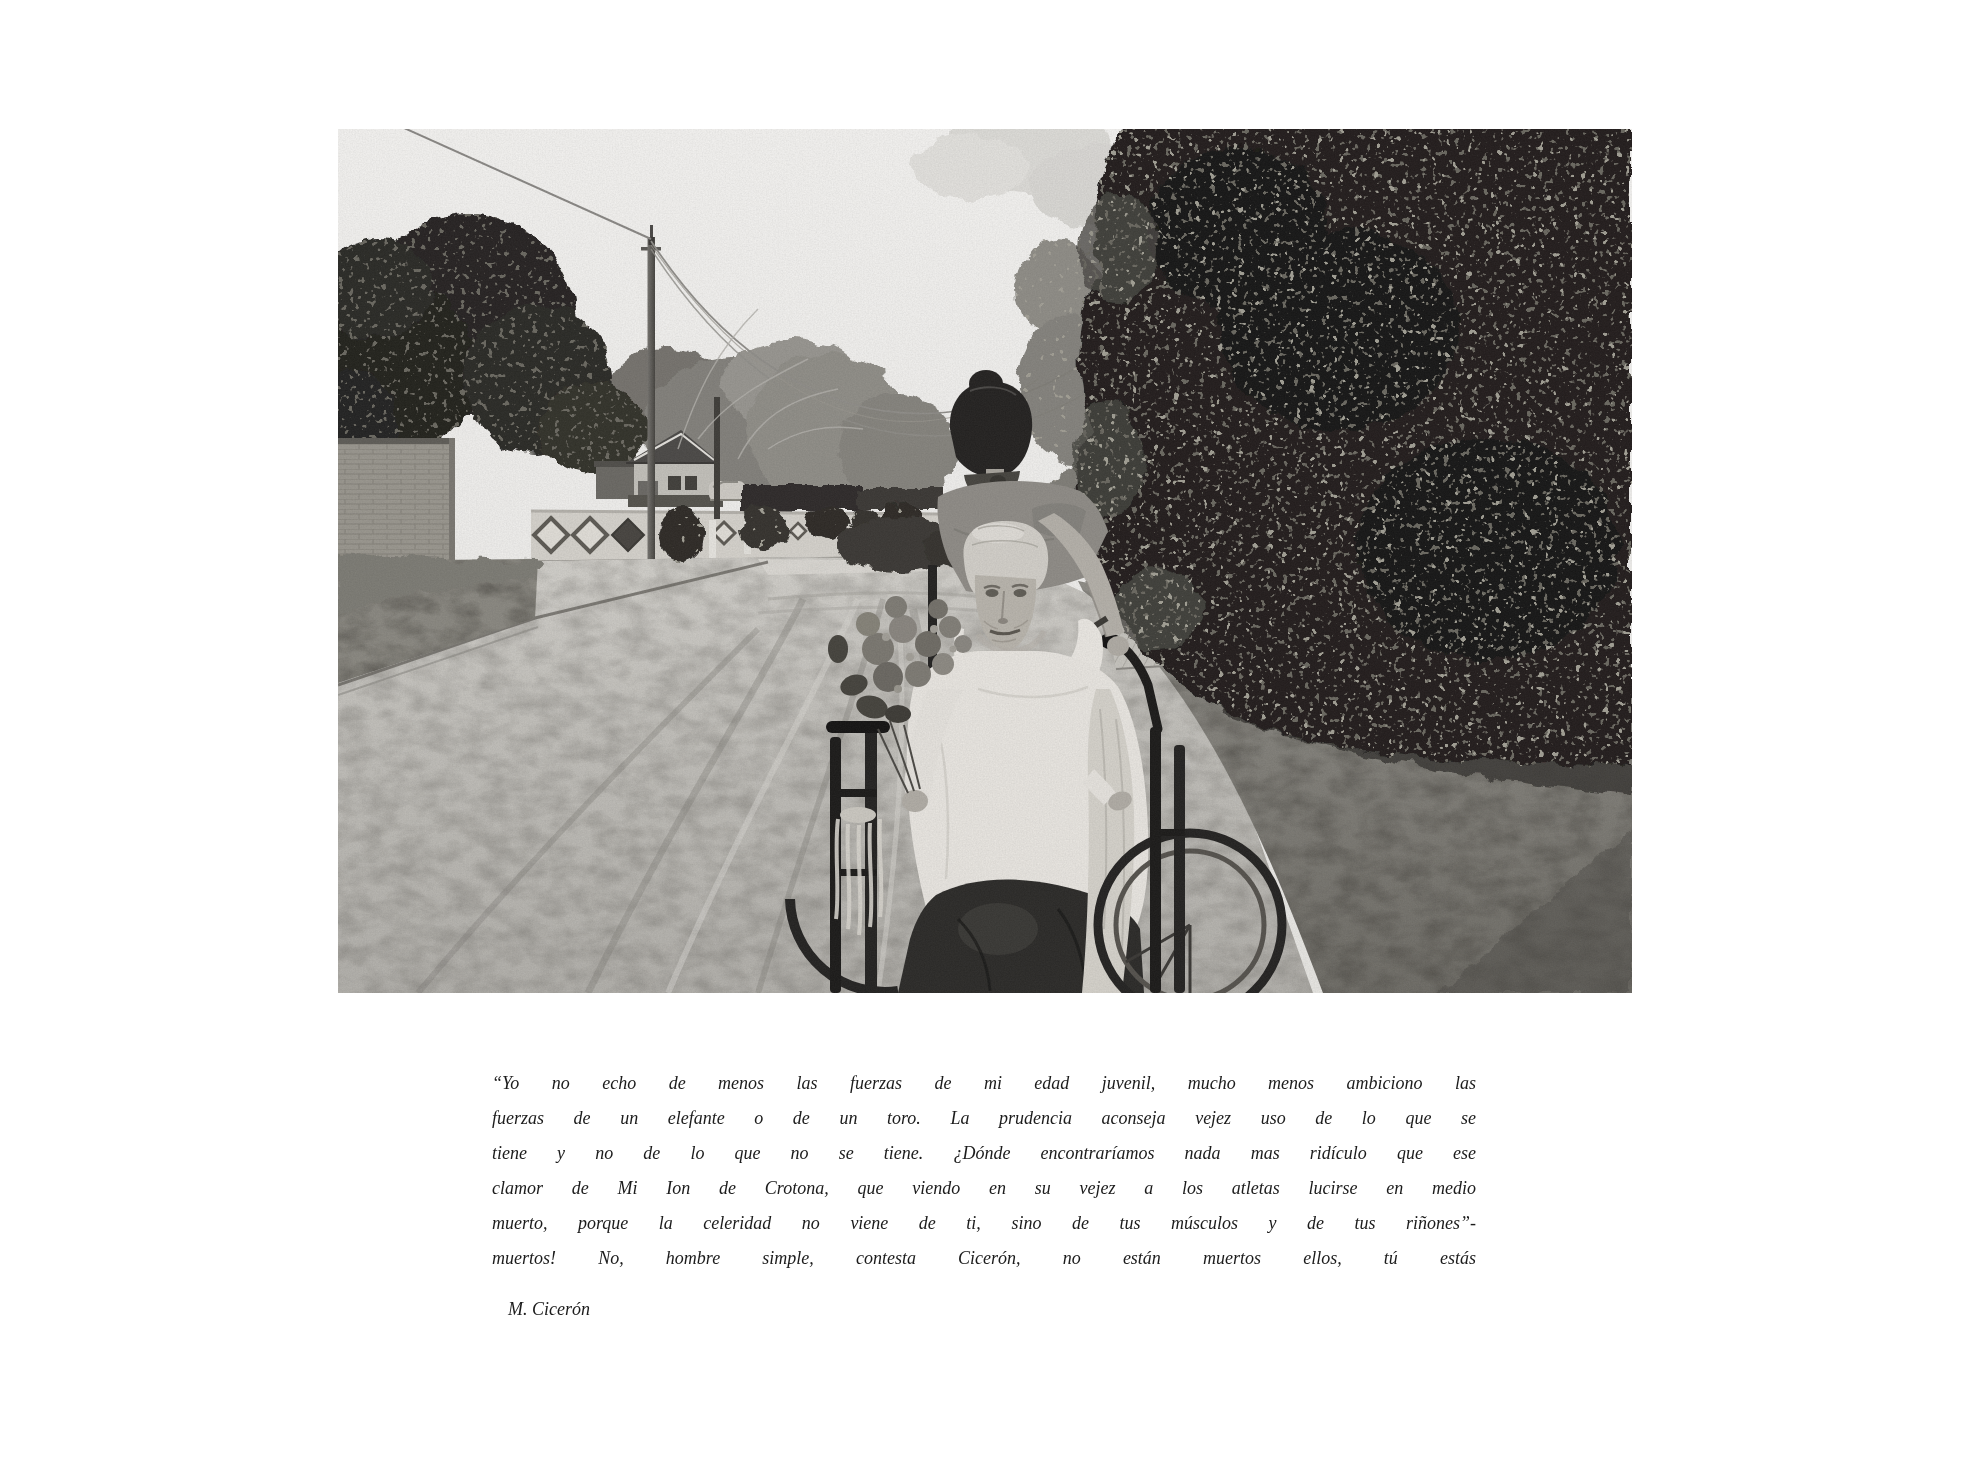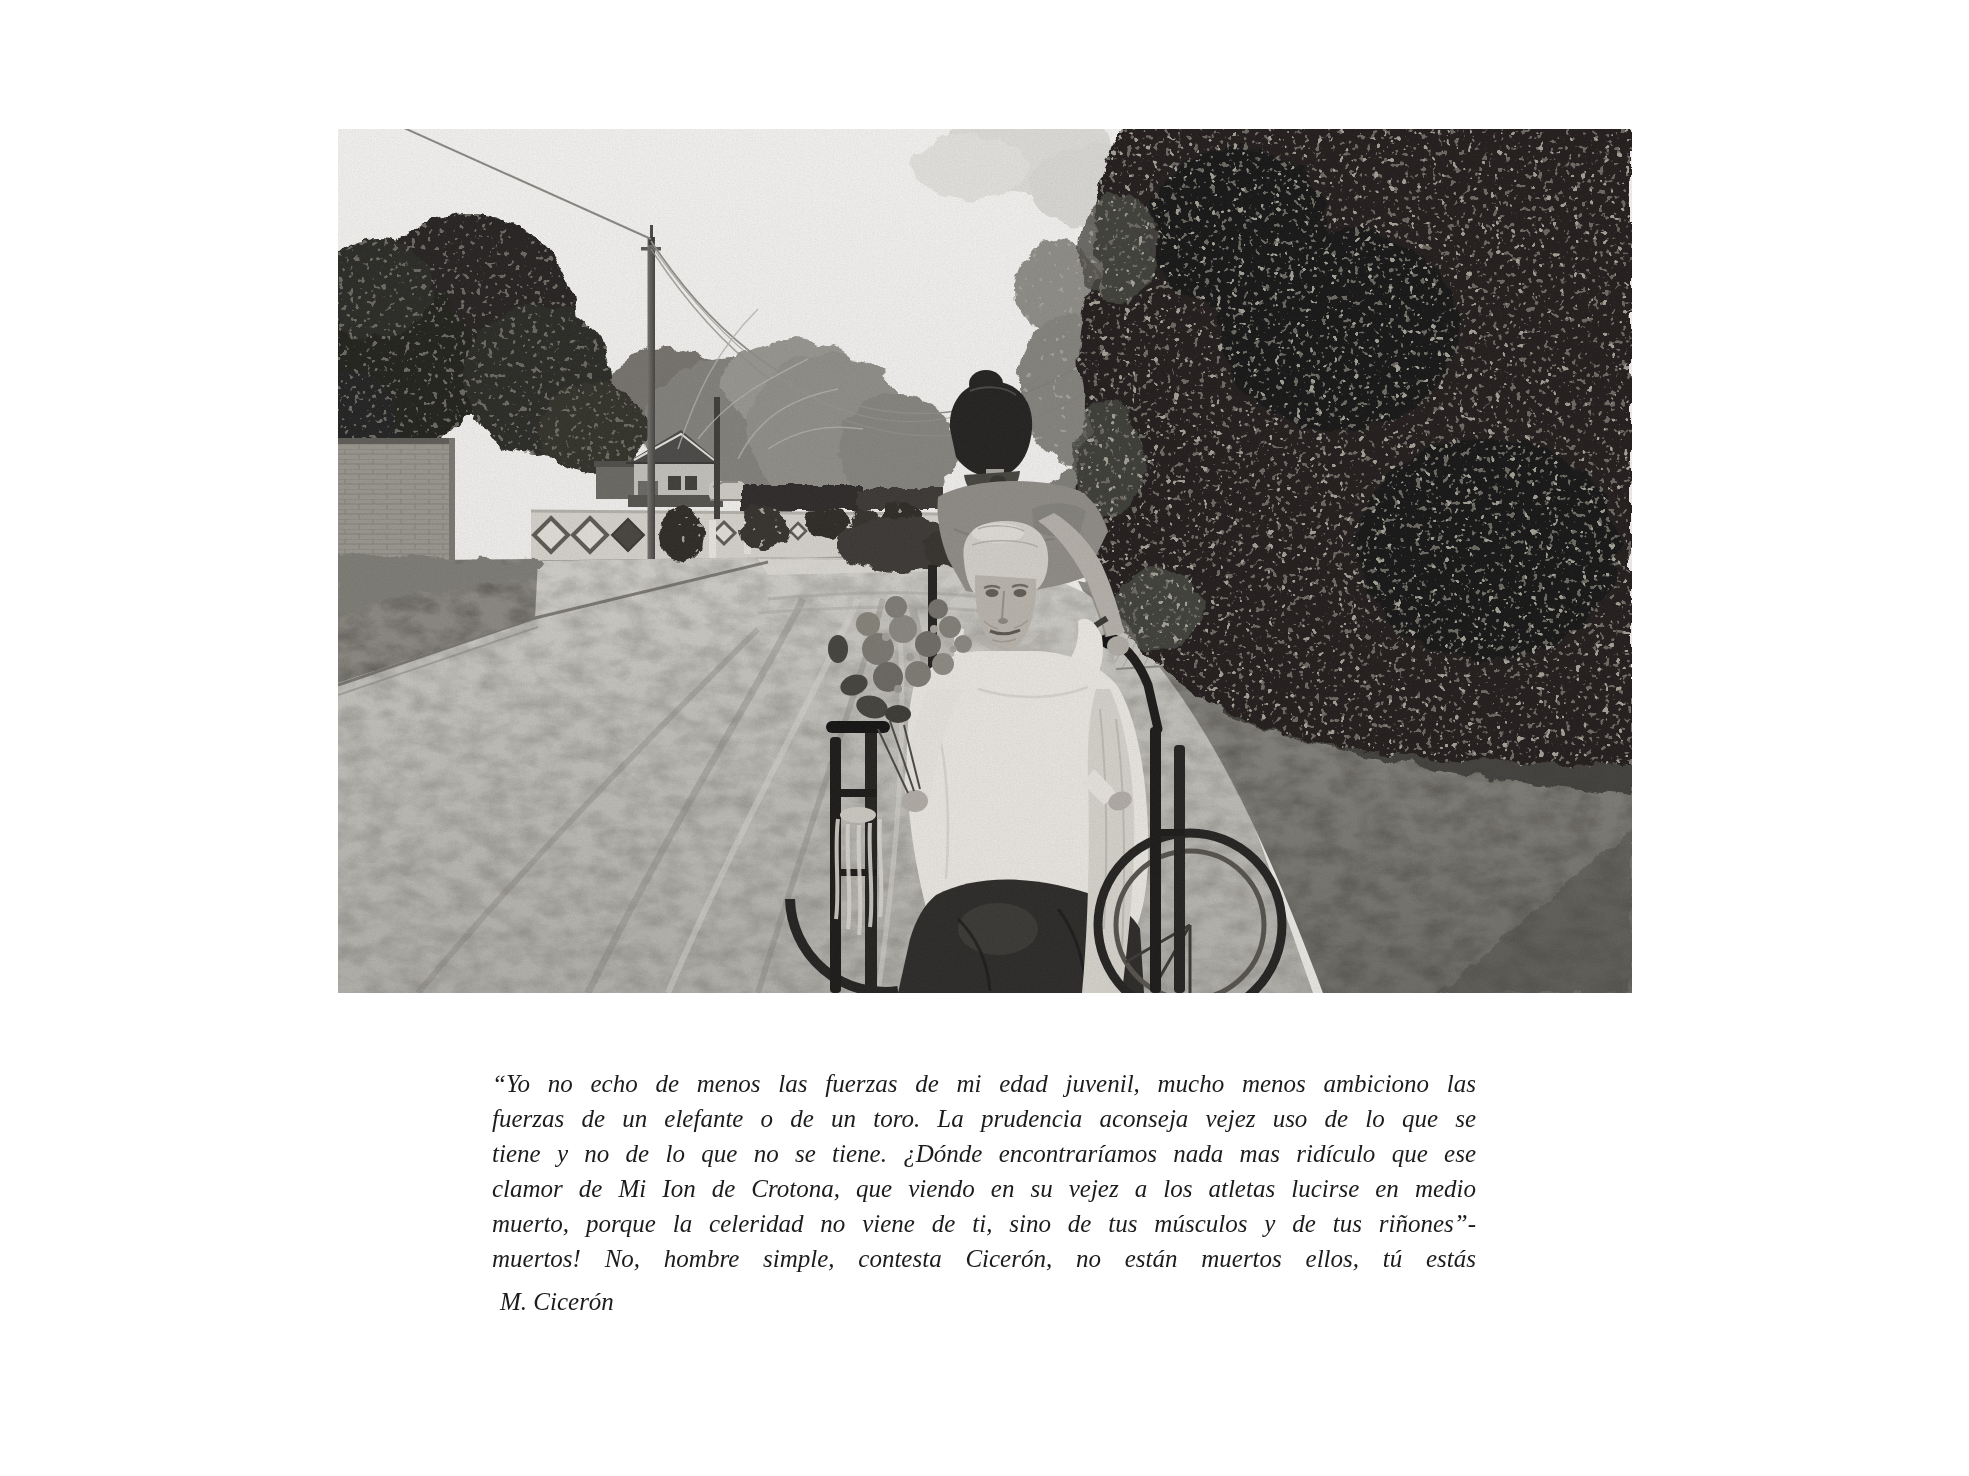--- a/index.html
+++ b/index.html
@@ -1,23 +1,23 @@
 <!DOCTYPE html>
 <html><head>
 <meta charset="utf-8">
 <style>
   html,body{margin:0;padding:0;background:#ffffff;}
   .page{position:relative;width:1969px;height:1476px;background:#ffffff;overflow:hidden;
         font-family:"Liberation Serif","DejaVu Serif",serif;}
   .photo{position:absolute;left:338px;top:129px;width:1294px;height:864px;margin:0;}
   .photo svg{display:block;width:100%;height:100%;}
   .quote{position:absolute;left:492px;top:1066px;width:984px;margin:0;
-         font-style:italic;font-size:25px;line-height:35px;color:#1c1c1c;}
+         font-style:italic;font-size:18px;line-height:35px;color:#1c1c1c;}
   .qline{margin:0;white-space:nowrap;text-align:justify;text-align-last:justify;}
-  .qlast{margin:8px;white-space:nowrap;text-align:left;}
+  .qlast{margin:16px;white-space:nowrap;text-align:left;}
 </style>
 </head>
 <body>
 
 <div class="page">
 
   <figure class="photo">
     <svg viewBox="0 0 1294 864" xmlns="http://www.w3.org/2000/svg" role="img" aria-label="Black-and-white photograph: a caregiver with dark hair in a bun pushes an elderly white-haired woman in a wheelchair down a dirt street; the woman wears a white cowl-neck sweater, dark pants and holds a bouquet of flowers; the street is lined by a large tree, a brick wall, a low tiled wall with diamond motifs, round shrubs, a hip-roofed house, a utility pole with drooping wires and a huge dark bougainvillea mass on the right">
       <defs>
         <linearGradient id="skyGrad" x1="0" y1="0" x2="0" y2="1">

